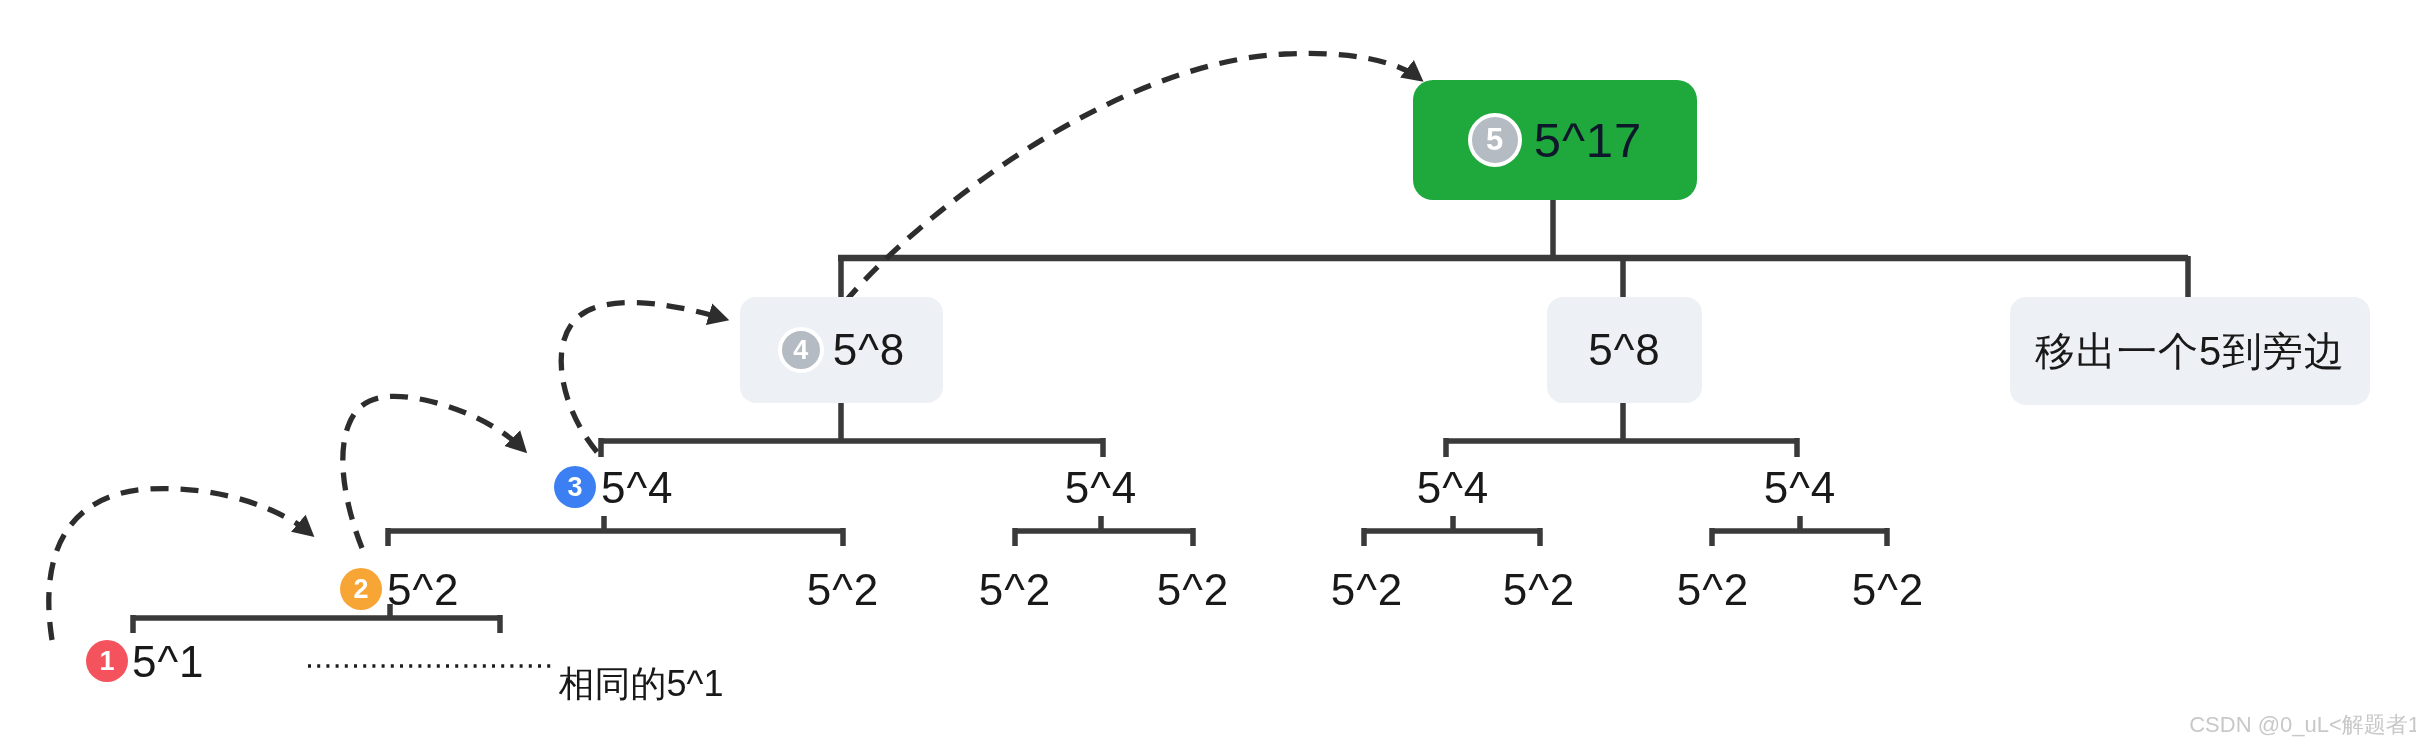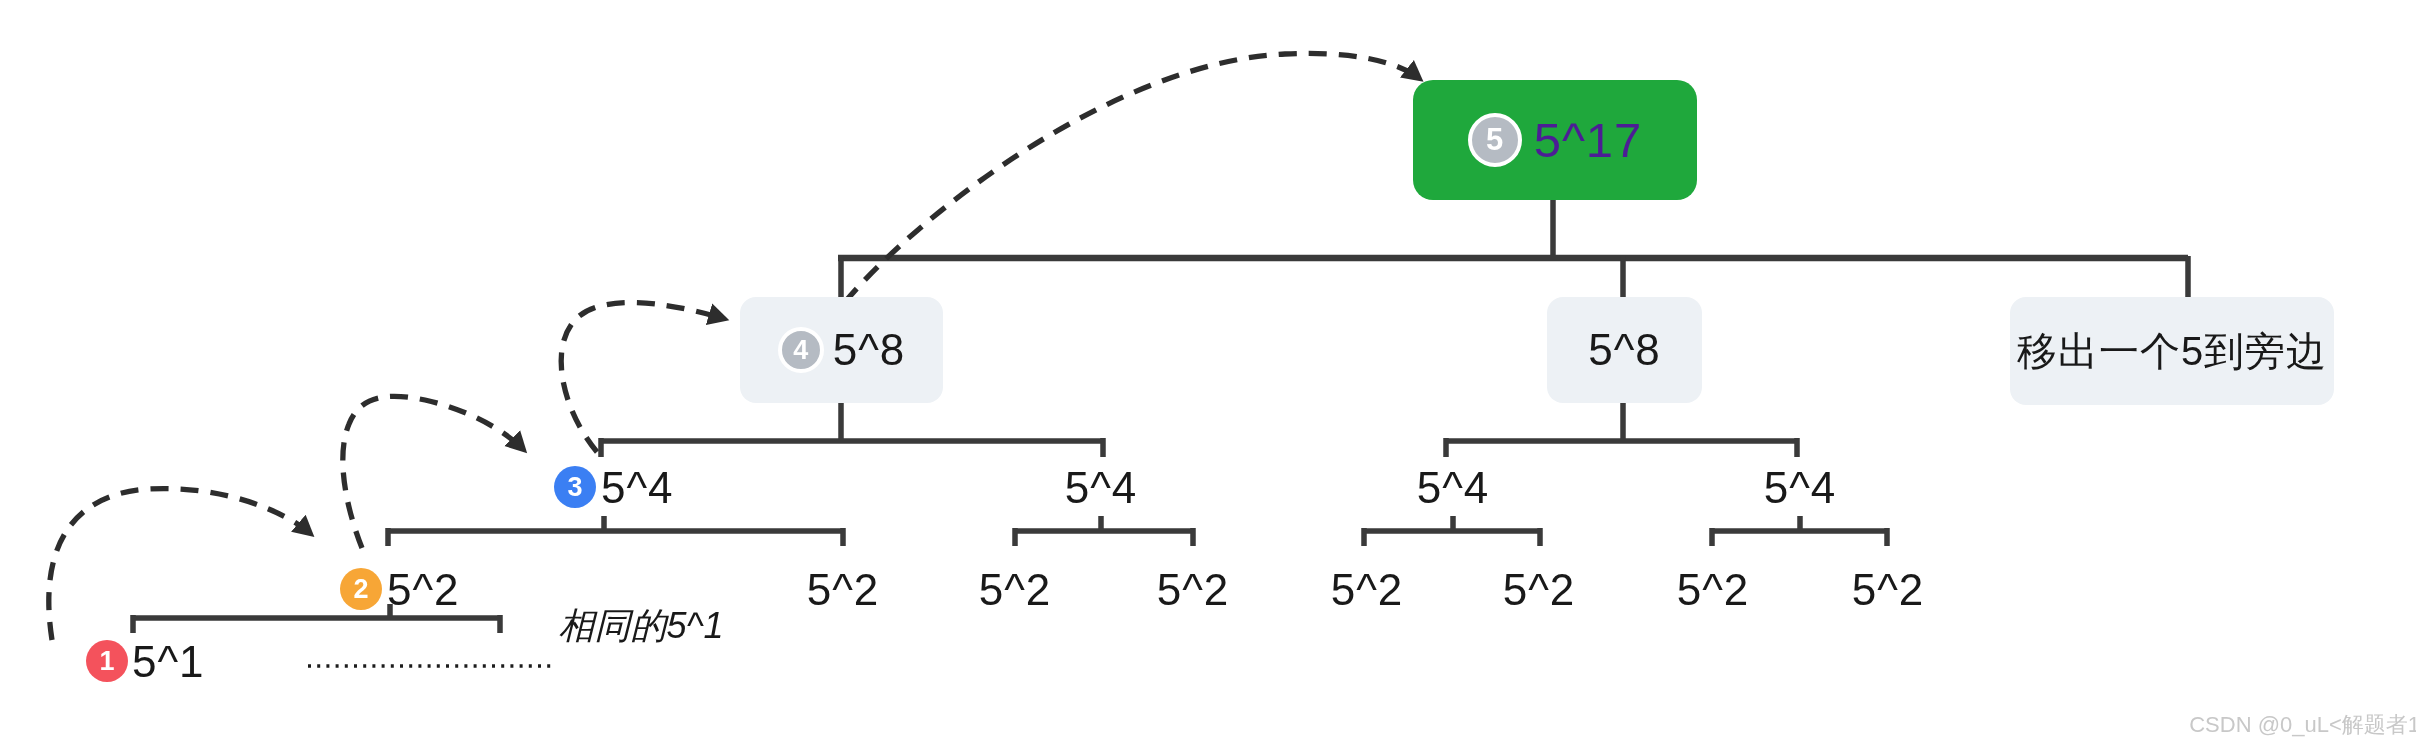--- a/index.html
+++ b/index.html
@@ -16,21 +16,21 @@
   .nodebox{
     position:absolute;
     display:flex;align-items:center;justify-content:center;
     background:#EDF1F5;border-radius:16px;
     color:#191919;
   }
   .nodebox .lbl-big{font-size:44px;letter-spacing:1px;}
   #root-box{
     background:#1FA83C;border-radius:20px;color:#ffffff;gap:12px;
   }
-  #root-box .lbl-big{font-size:49px;color:#4c1d95;}
+  #root-box .lbl-big{font-size:49px;color:#0f172a;}
 
   
   .badge{
     position:absolute;
     display:flex;align-items:center;justify-content:center;
     border-radius:50%;
     color:#ffffff;font-weight:bold;
   }
   .badge.small{width:42px;height:42px;font-size:27px;}
   .badge.red{background:#F4525C;}
@@ -109,21 +109,21 @@
 
   <div class="nodebox" style="left:740px;top:297px;width:203px;height:106px;gap:9px;">
     <span class="badge gray ringed4">4</span>
     <span class="lbl-big">5^8</span>
   </div>
 
   <div class="nodebox" style="left:1547px;top:297px;width:155px;height:106px;">
     <span class="lbl-big">5^8</span>
   </div>
 
-  <div class="nodebox" style="left:2010px;top:297px;width:324px;height:108px;">
+  <div class="nodebox" style="left:2010px;top:297px;width:360px;height:108px;">
     <span class="lbl-big" style="font-size:40px;">移出一个5到旁边</span>
   </div>
 
   <div class="badge blue small" style="left:554px;top:466px;">3</div>
   <div class="pair-label" style="left:601px;top:488px;">5^4</div>
   <div class="tlabel" style="left:1101px;top:488px;">5^4</div>
   <div class="tlabel" style="left:1453px;top:488px;">5^4</div>
   <div class="tlabel" style="left:1800px;top:488px;">5^4</div>
 
   <div class="badge orange small" style="left:340px;top:568px;">2</div>
@@ -131,16 +131,16 @@
   <div class="tlabel" style="left:843px;top:590px;">5^2</div>
   <div class="tlabel" style="left:1015px;top:590px;">5^2</div>
   <div class="tlabel" style="left:1193px;top:590px;">5^2</div>
   <div class="tlabel" style="left:1367px;top:590px;">5^2</div>
   <div class="tlabel" style="left:1539px;top:590px;">5^2</div>
   <div class="tlabel" style="left:1713px;top:590px;">5^2</div>
   <div class="tlabel" style="left:1888px;top:590px;">5^2</div>
 
   <div class="badge red small" style="left:86px;top:640px;">1</div>
   <div class="pair-label" style="left:132px;top:662px;">5^1</div>
-  <div class="tlabel cjk" style="left:641px;top:626px;font-style:italic;">相同的5^1</div>
+  <div class="tlabel cjk" style="left:641px;top:684px;">相同的5^1</div>
 
   <div id="watermark">CSDN @0_uL&lt;解题者1</div>
 </div>
 
 </body></html>

